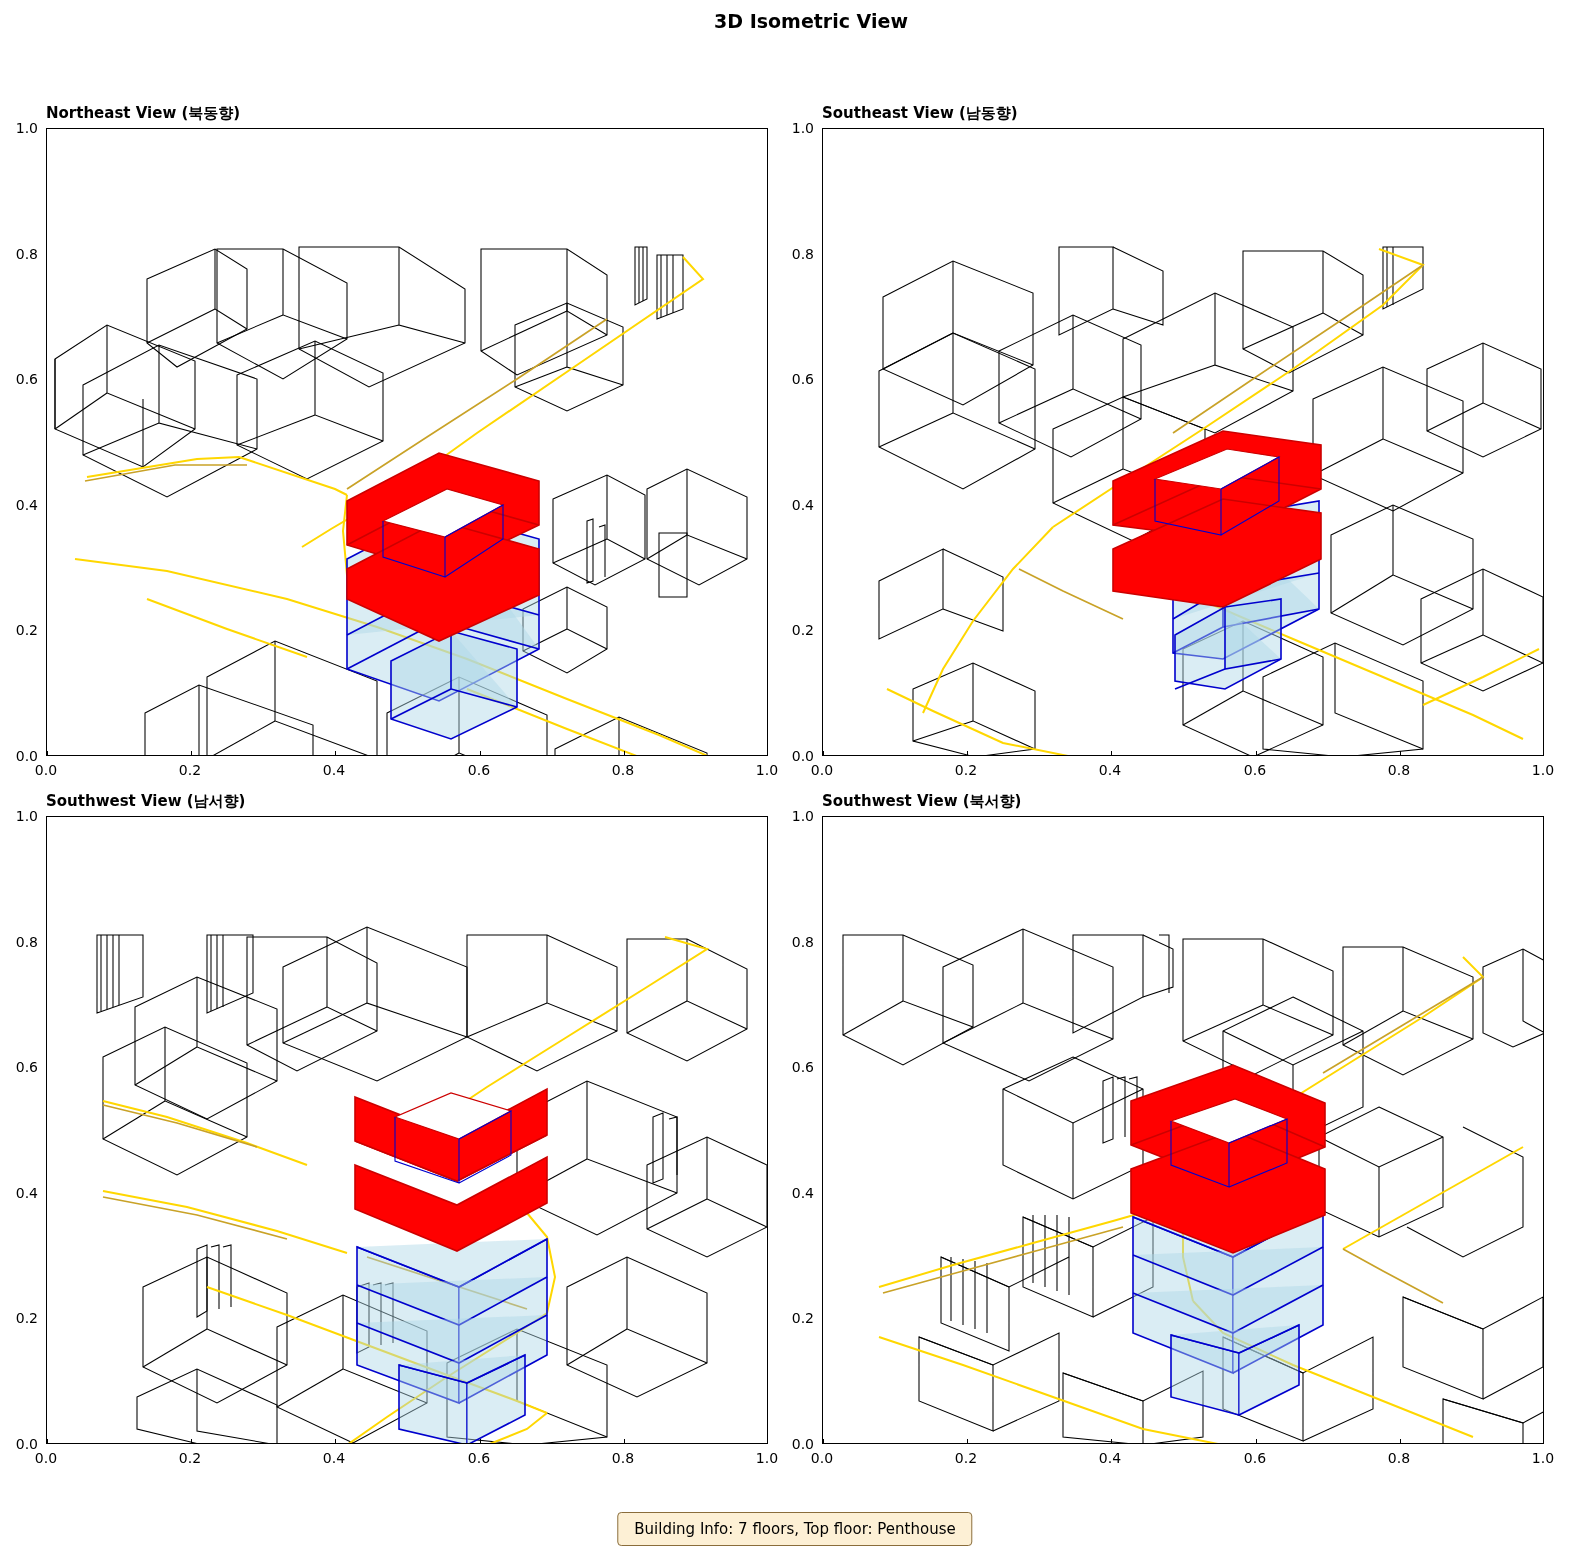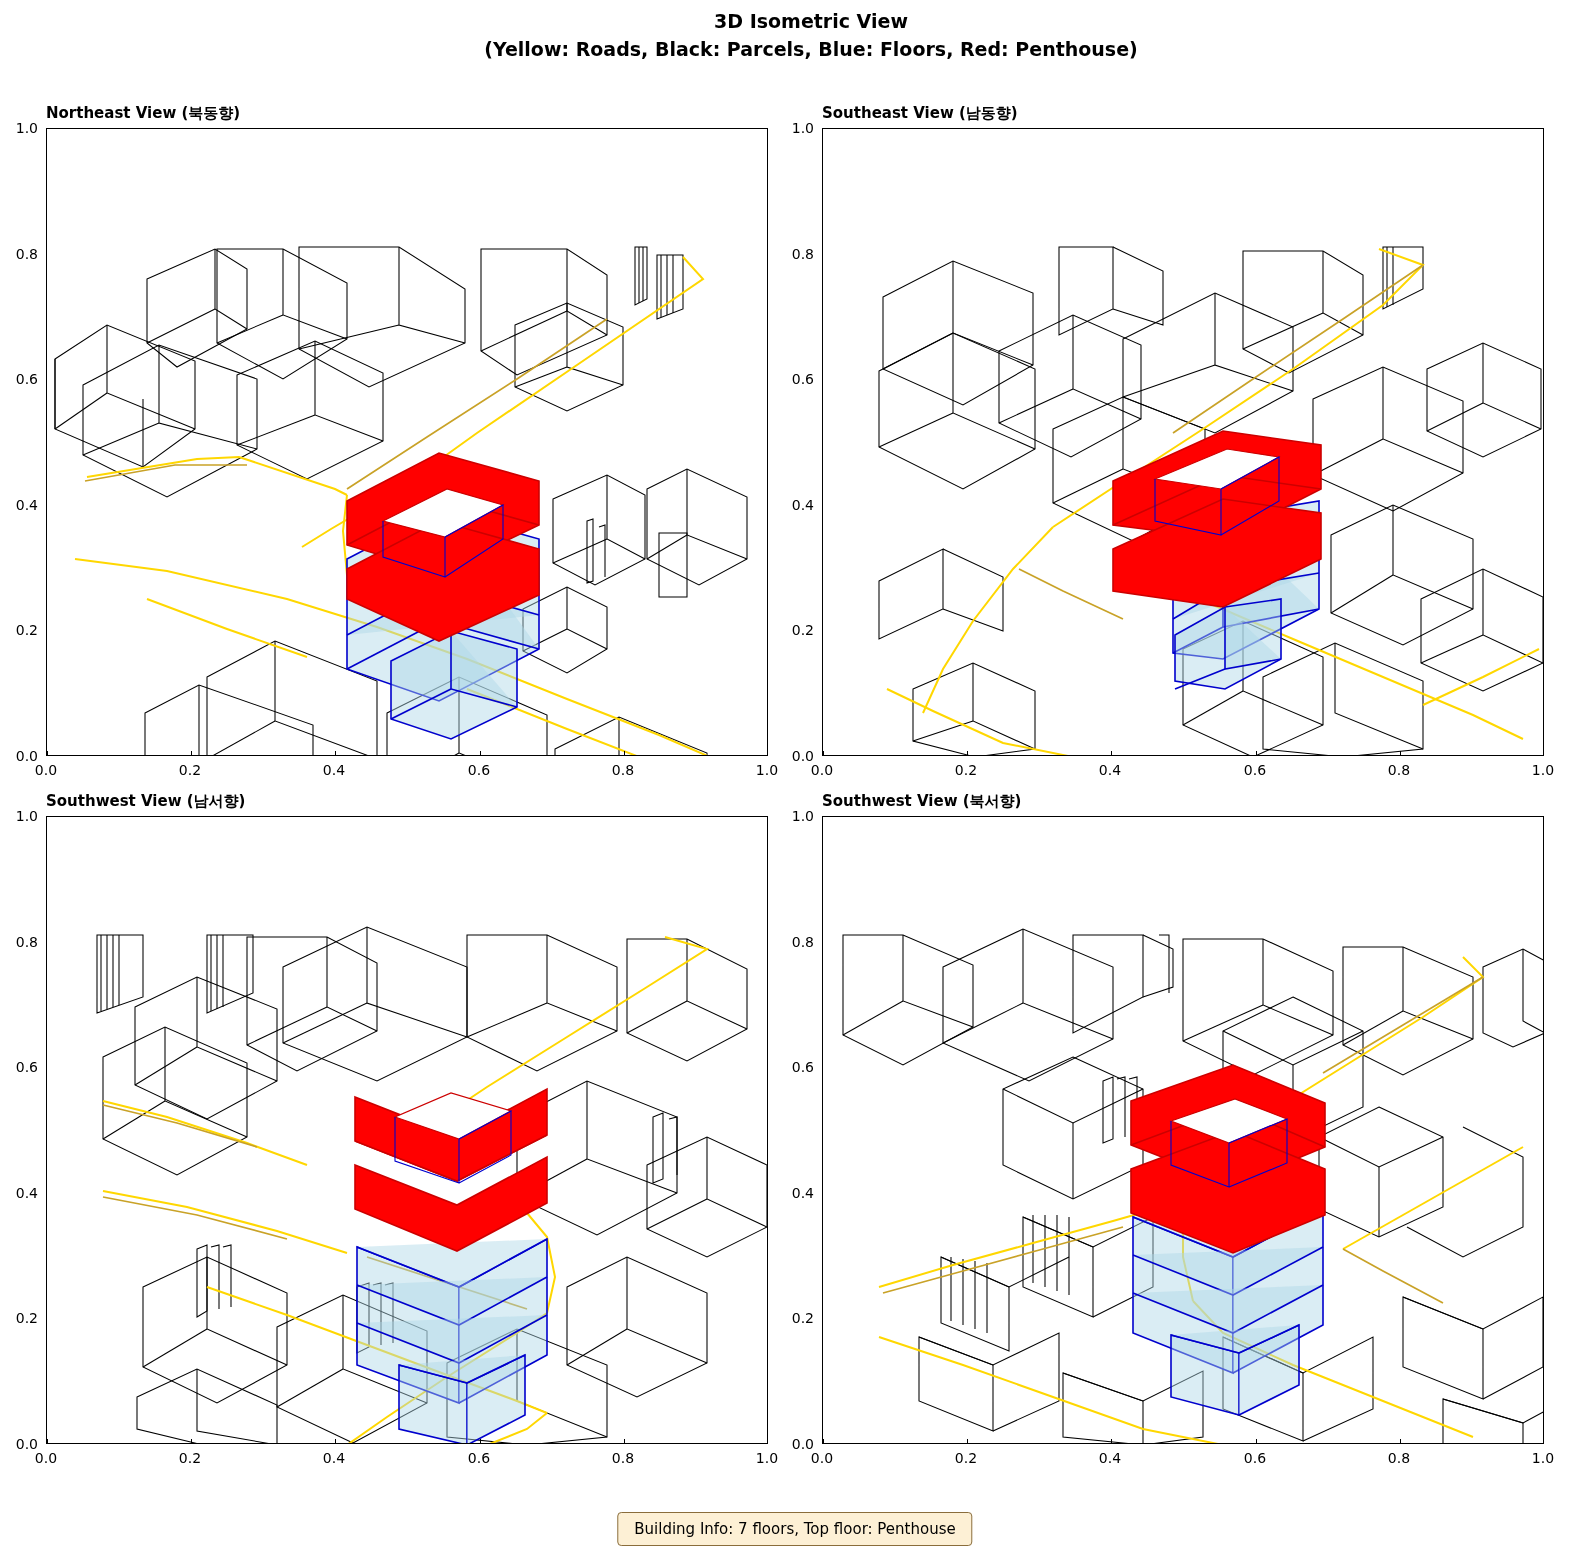--- a/index.html
+++ b/index.html
@@ -89,21 +89,20 @@
 
   svg { display: block; }
 </style>
 </head>
 <body>
 
 <div class="figure">
 
   <div class="suptitle">
     <div>3D Isometric View</div>
-    <div>(Yellow: Roads, Black: Parcels, Blue: Floors, Red: Penthouse)</div>
   </div>
 
   <div class="panel" style="left:46px; top:128px; width:722px; height:628px;">
     <div class="ax-title">Northeast View (북동향)</div>
     <div class="plotbox">
       <svg width="722" height="628" viewBox="0 0 722 628">
         <g stroke="#000" stroke-width="1.05" fill="none">
 
           <path d="M8 230 L60 196 L148 232 L148 300 L96 338 L8 300 Z"></path>
           <path d="M60 196 L60 264 L148 300"></path>

